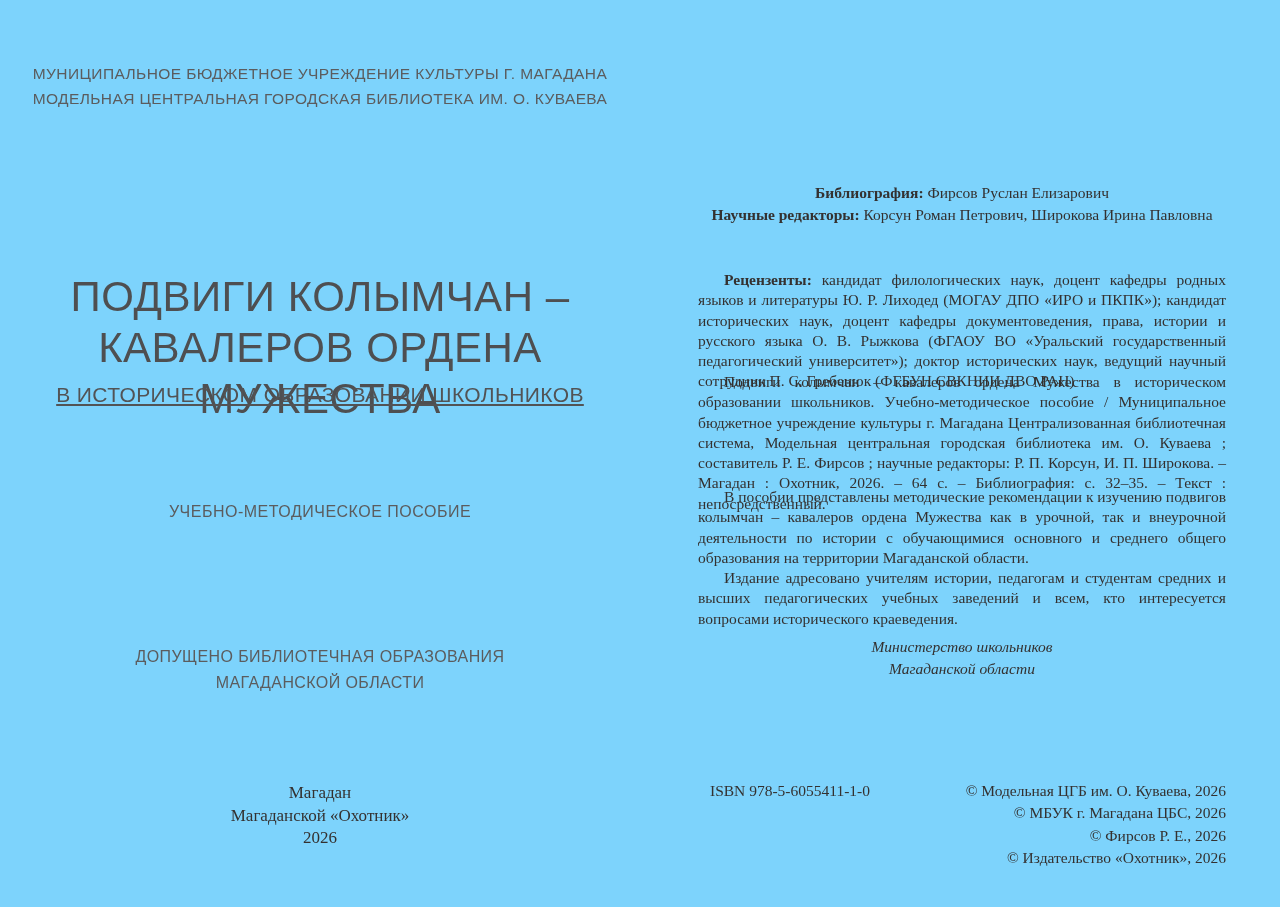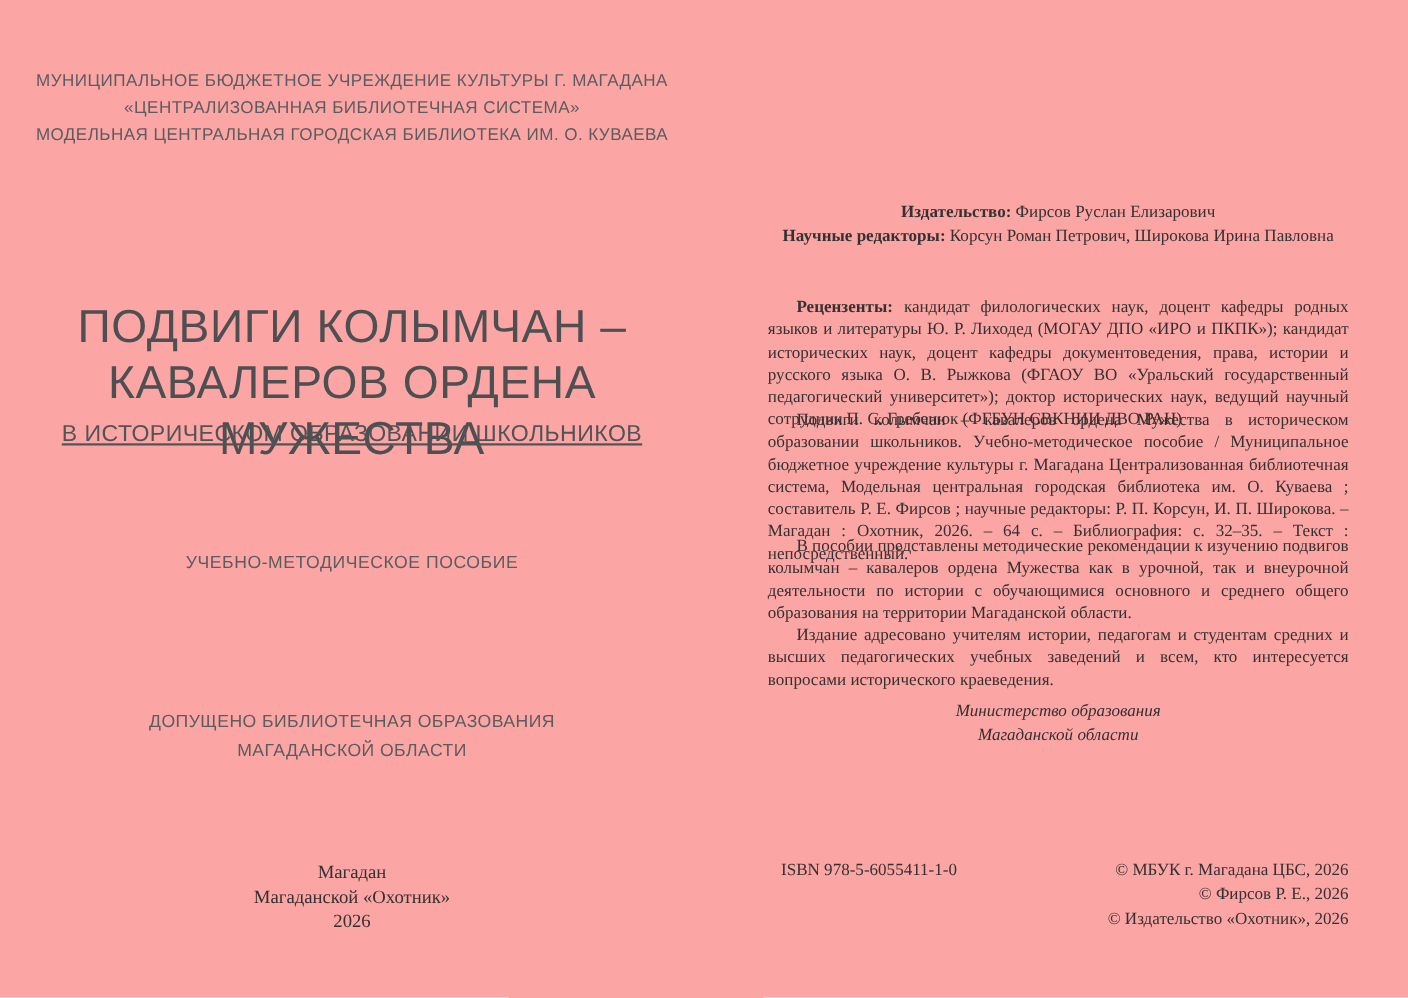--- a/index.html
+++ b/index.html
@@ -4,21 +4,21 @@
 <style>
   html, body {
     margin: 0;
     padding: 0;
     background: #ffffff;
   }
   .spread {
     position: relative;
     width: 1280px;
     height: 907px;
-    background: #fca5a5;
+    background: #7dd3fc;
     overflow: hidden;
     font-kerning: normal;
   }
 
   
   .page-left {
     position: absolute;
     left: 30px;
     top: 0;
     width: 580px;
@@ -157,21 +157,20 @@
 </style>
 </head>
 <body>
 
 <div class="spread">
 
   <section class="page-left">
 
     <div class="org-header">
       <div>МУНИЦИПАЛЬНОЕ БЮДЖЕТНОЕ УЧРЕЖДЕНИЕ КУЛЬТУРЫ Г. МАГАДАНА</div>
-      <div>«ЦЕНТРАЛИЗОВАННАЯ БИБЛИОТЕЧНАЯ СИСТЕМА»</div>
       <div>МОДЕЛЬНАЯ ЦЕНТРАЛЬНАЯ ГОРОДСКАЯ БИБЛИОТЕКА ИМ. О. КУВАЕВА</div>
     </div>
 
     <h1 class="main-title">
       <span>ПОДВИГИ КОЛЫМЧАН –</span><br>
       <span>КАВАЛЕРОВ ОРДЕНА МУЖЕСТВА</span>
     </h1>
 
     <div class="subtitle">В ИСТОРИЧЕСКОМ ОБРАЗОВАНИИ ШКОЛЬНИКОВ</div>
 
@@ -187,45 +186,46 @@
       <div>Магаданской «Охотник»</div>
       <div>2026</div>
     </div>
 
   </section>
 
   <section class="page-right">
 
 
     <div class="credits">
-      <div><span class="b">Издательство:</span><span> Фирсов Руслан Елизарович</span></div>
+      <div><span class="b">Библиография:</span><span> Фирсов Руслан Елизарович</span></div>
       <div><span class="b">Научные редакторы:</span><span> Корсун Роман Петрович, Широкова Ирина Павловна</span></div>
     </div>
 
     <div class="para reviewers">
       <p><span class="b">Рецензенты:</span><span> кандидат филологических наук, доцент кафедры родных языков и литературы Ю. Р. Лиходед (МОГАУ ДПО «ИРО и ПКПК»); кандидат исторических наук, доцент кафедры документоведения, права, истории и русского языка О. В. Рыжкова (ФГАОУ ВО «Уральский государственный педагогический университет»); доктор исторических наук, ведущий научный сотрудник П. С. Гребенюк (ФГБУН СВКНИИ ДВО РАН)</span></p>
     </div>
 
     <div class="para bib-desc">
       <p>Подвиги колымчан – кавалеров ордена Мужества в историческом образовании школьников. Учебно-методическое пособие / Муниципальное бюджетное учреждение культуры г. Магадана Централизованная библиотечная система, Модельная центральная городская библиотека им. О. Куваева ; составитель Р. Е. Фирсов ; научные редакторы: Р. П. Корсун, И. П. Широкова. – Магадан : Охотник, 2026. – 64 с. – Библиография: с. 32–35. – Текст : непосредственный.</p>
     </div>
 
     <div class="para annot">
       <p>В пособии представлены методические рекомендации к изучению подвигов колымчан – кавалеров ордена Мужества как в урочной, так и внеурочной деятельности по истории с обучающимися основного и среднего общего образования на территории Магаданской области.</p>
       <p>Издание адресовано учителям истории, педагогам и студентам средних и высших педагогических учебных заведений и всем, кто интересуется вопросами исторического краеведения.</p>
     </div>
 
     <div class="ministry">
-      <div>Министерство образования</div>
+      <div>Министерство школьников</div>
       <div>Магаданской области</div>
     </div>
 
     <div class="isbn">ISBN 978-5-6055411-1-0</div>
 
     <div class="copyrights">
+      <div>© Модельная ЦГБ им. О. Куваева, 2026</div>
       <div>© МБУК г. Магадана ЦБС, 2026</div>
       <div>© Фирсов Р. Е., 2026</div>
       <div>© Издательство «Охотник», 2026</div>
     </div>
 
   </section>
 
 </div>
 
 </body></html>

